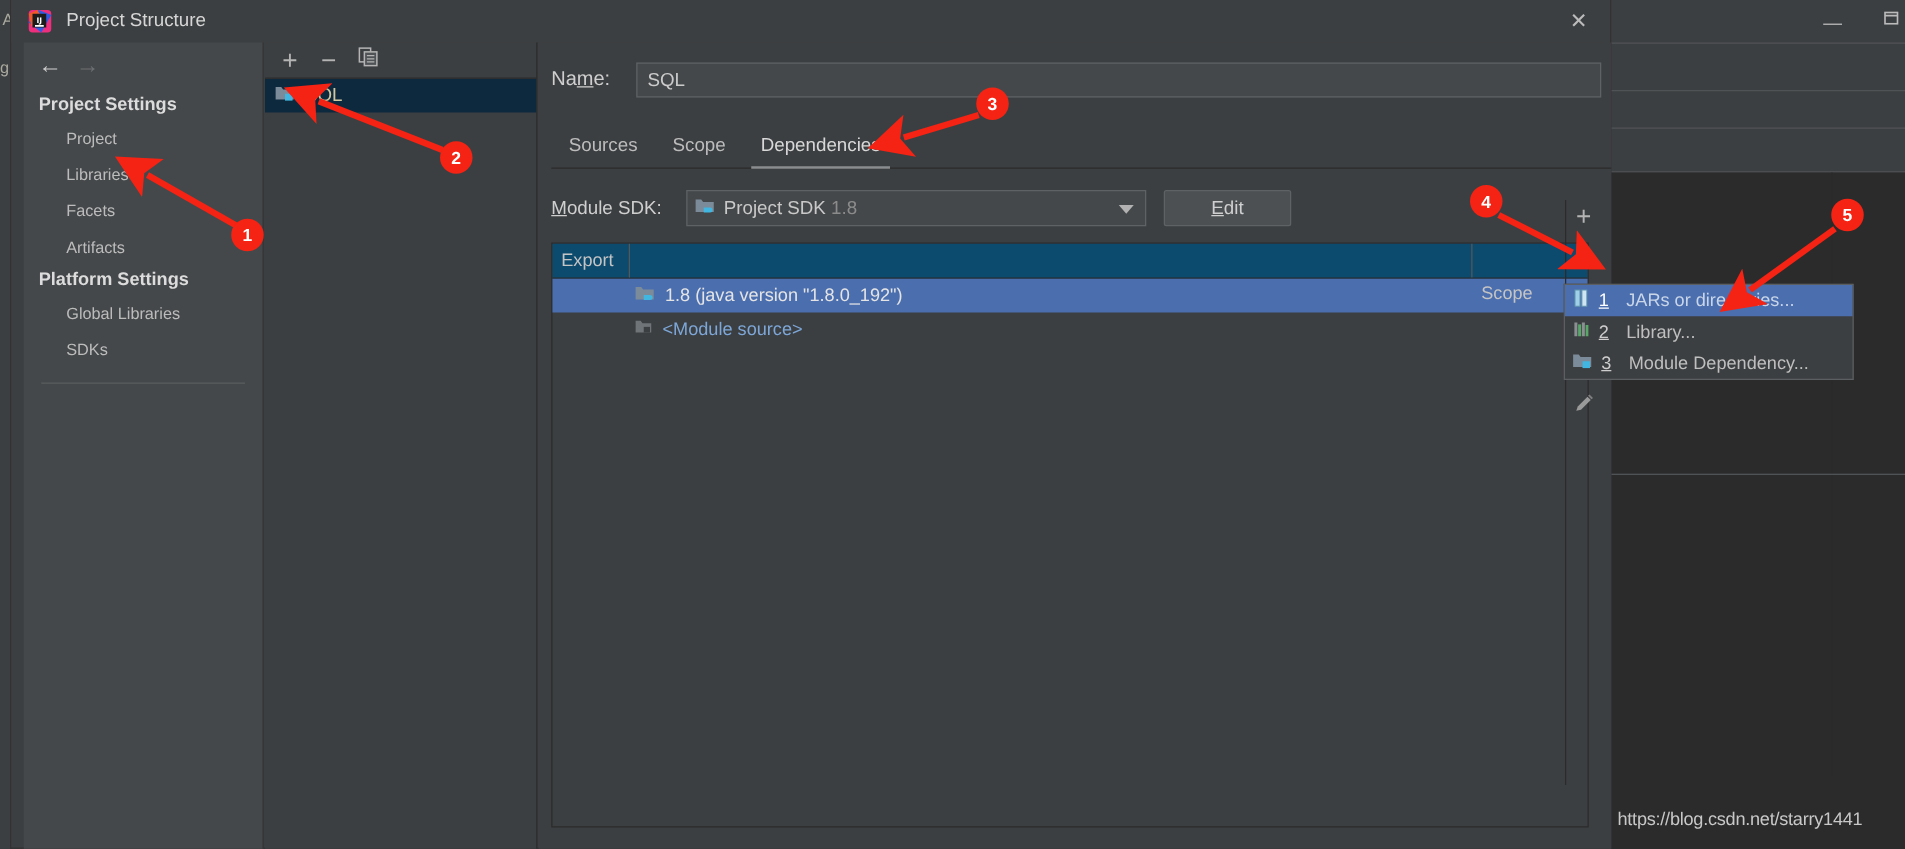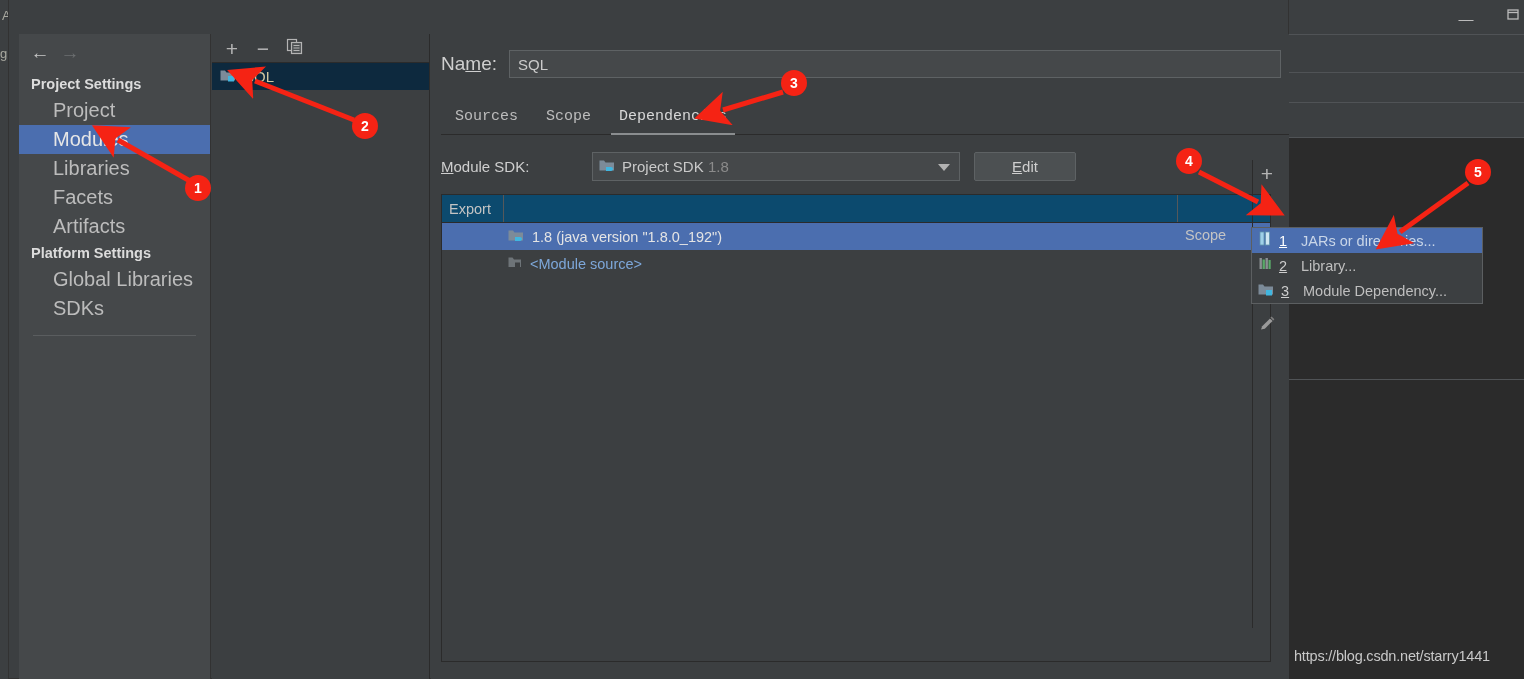--- a/index.html
+++ b/index.html
@@ -83,21 +83,21 @@
     font-size: 19px; line-height: 21px; text-align: center;
     cursor: pointer;
   }
   #nav-back  { left: 8px;  color: #c9c9c9; }
   #nav-fwd   { left: 38px; color: #6d7072; }
   .nav-group-title {
     color: #dcdcdc; font-size: 14.5px; font-weight: bold;
     padding: 4px 0 4px 12px;
   }
   .nav-item {
-    color: #bcbcbc; font-size: 20px;
+    color: #bcbcbc; font-size: 13px;
     padding: 4px 0 4px 34px;
     height: 29px; line-height: 21px;
     cursor: pointer;
   }
   .nav-item.selected {
     background: #4b6eaf; color: #e6e6e6;
   }
   .nav-sep {
     height: 1px; background: #5a5d5f; margin: 12px 14px 12px 14px;
   }
@@ -134,59 +134,59 @@
   #content-pane {
     position: absolute; left: 422px; top: 34px;
     width: 858px; height: 645px;
     background: #3c3f41;
   }
   #name-row {
     position: absolute; left: 10px; top: 16px;
     display: flex; align-items: center;
   }
   #name-label {
-    color: #cfcfcf; font-size: 19px; width: 68px;
+    color: #cfcfcf; font-size: 16px; width: 68px;
   }
   #name-label u { text-decoration: underline; }
   #name-input {
     width: 772px; height: 28px;
     background: #45484a; border: 1px solid #5e6264;
     color: #cbcbcb; font-size: 15px;
     padding: 0 8px;
     font-family: "Liberation Sans", sans-serif;
     outline: none;
   }
   #tabs {
     position: absolute; left: 10px; top: 64px; right: 0;
     height: 37px;
     border-bottom: 1px solid #2b2b2b;
     display: flex; align-items: flex-end;
   }
   .tab {
     padding: 0 14px 9px 14px;
     color: #bcbcbc; font-size: 15px;
-    cursor: pointer; position: relative; font-family: Liberation Mono, monospace;
+    cursor: pointer; position: relative;
   }
   .tab.active { color: #d8d8d8; }
   .tab.active::after {
     content: ""; position: absolute;
     left: 6px; right: 6px; bottom: -1px; height: 2px;
     background: #8a8d8f;
   }
   #sdk-row {
     position: absolute; left: 10px; top: 118px;
     display: flex; align-items: center;
   }
   #sdk-label { color: #cfcfcf; font-size: 15px; width: 108px; }
   #sdk-label u { text-decoration: underline; }
   #sdk-combo {
     width: 368px; height: 29px;
     background: #45484a; border: 1px solid #5e6264;
     display: flex; align-items: center; padding: 0 6px;
-    cursor: pointer; position: relative; margin-left: 43px;
+    cursor: pointer; position: relative;
   }
   #sdk-combo-text { color: #c9c9c9; font-size: 15px; margin-left: 7px; }
   #sdk-combo-text .dim { color: #8b8b8b; }
   #sdk-caret {
     position: absolute; right: 9px; top: 11px;
     width: 0; height: 0;
     border-left: 6px solid transparent; border-right: 6px solid transparent;
     border-top: 7px solid #b2b2b2;
   }
   #edit-btn {
@@ -297,30 +297,43 @@
     <svg width="16" height="16" viewBox="0 0 16 16" aria-hidden="true">
       <rect x="3" y="4" width="10" height="9" fill="none" stroke="#bbbbbb" stroke-width="1.3"></rect>
       <line x1="3" y1="6.5" x2="13" y2="6.5" stroke="#bbbbbb" stroke-width="1.3"></line>
     </svg>
   </div>
   <div id="watermark">https://blog.csdn.net/starry1441</div>
 </div>
 
 <div id="dialog">
 
+  <div id="title-bar">
+    <div id="title-icon">
+      <svg width="20" height="20" viewBox="0 0 20 20" aria-hidden="true">
+        <rect x="1" y="1" width="18" height="18" rx="3" fill="#ed2f7d"></rect>
+        <path d="M1 11 L9 1 L19 5 L11 19 Z" fill="#2f5ce0"></path>
+        <path d="M1 4 L8 1 L12 8 L3 14 Z" fill="#f05a28"></path>
+        <rect x="4" y="4" width="11" height="11" fill="#1c1c1c"></rect>
+        <text x="9.5" y="11" font-size="6" fill="#ffffff" text-anchor="middle" font-family="DejaVu Sans, sans-serif" font-weight="bold">IJ</text>
+        <rect x="6" y="13" width="7" height="1.4" fill="#ffffff"></rect>
+      </svg>
+    </div>
+    <div id="title-text">Project Structure</div>
+    <div id="close-btn">✕</div>
+  </div>
 
   <div id="nav-pane">
     <div id="nav-arrows">
       <div class="nav-arrow" id="nav-back">←</div>
       <div class="nav-arrow" id="nav-fwd">→</div>
     </div>
 
     <div class="nav-group-title">Project Settings</div>
     <div class="nav-item">Project</div>
-    <div class="nav-item selected">Modules</div>
     <div class="nav-item">Libraries</div>
     <div class="nav-item">Facets</div>
     <div class="nav-item">Artifacts</div>
 
     <div class="nav-group-title">Platform Settings</div>
     <div class="nav-item">Global Libraries</div>
     <div class="nav-item">SDKs</div>
 
     <div class="nav-sep"></div>
   </div>

